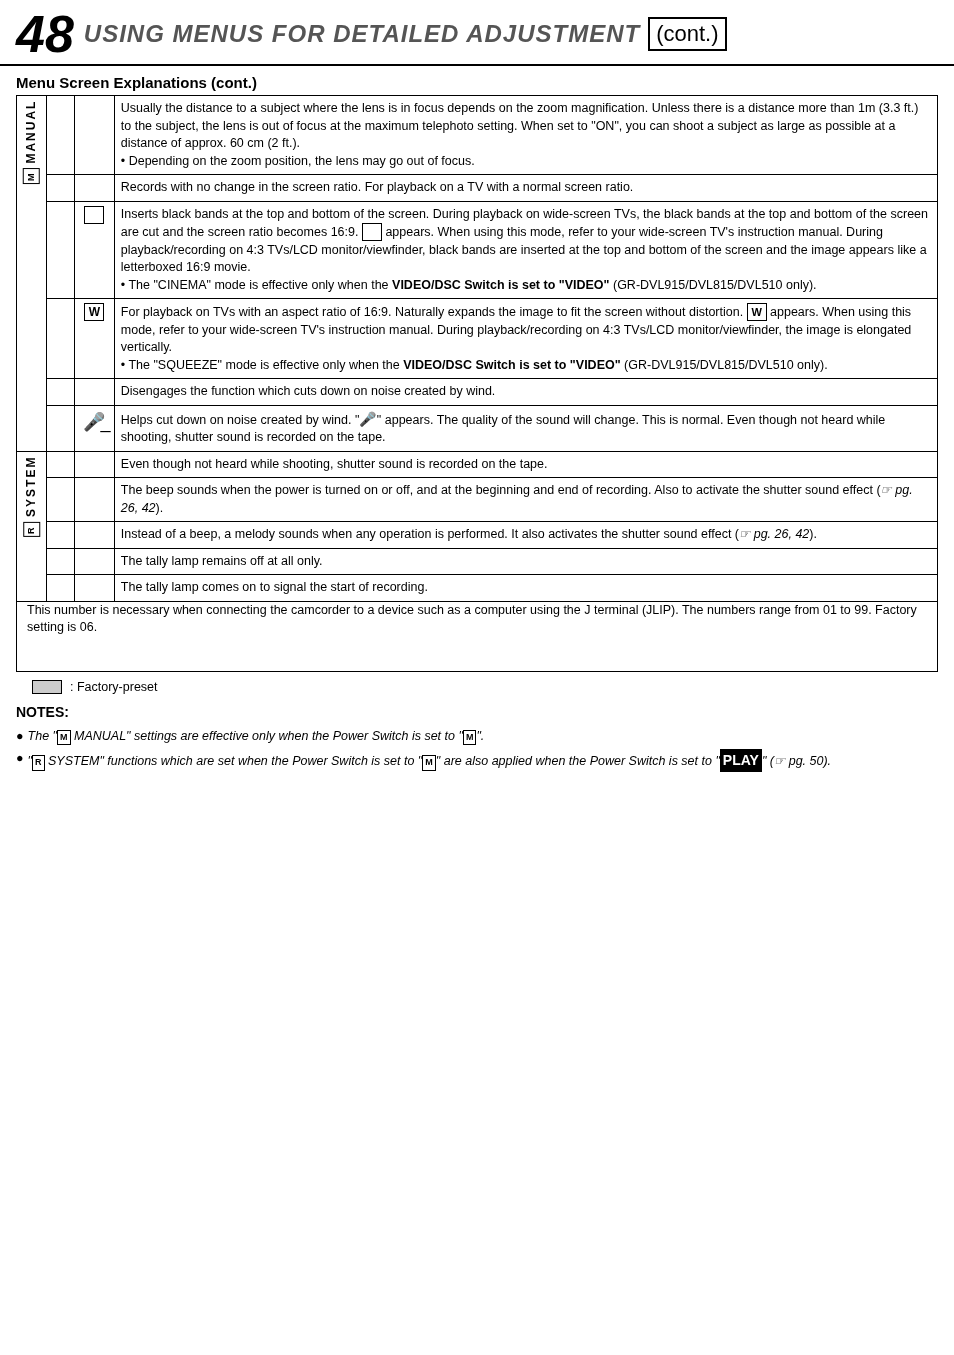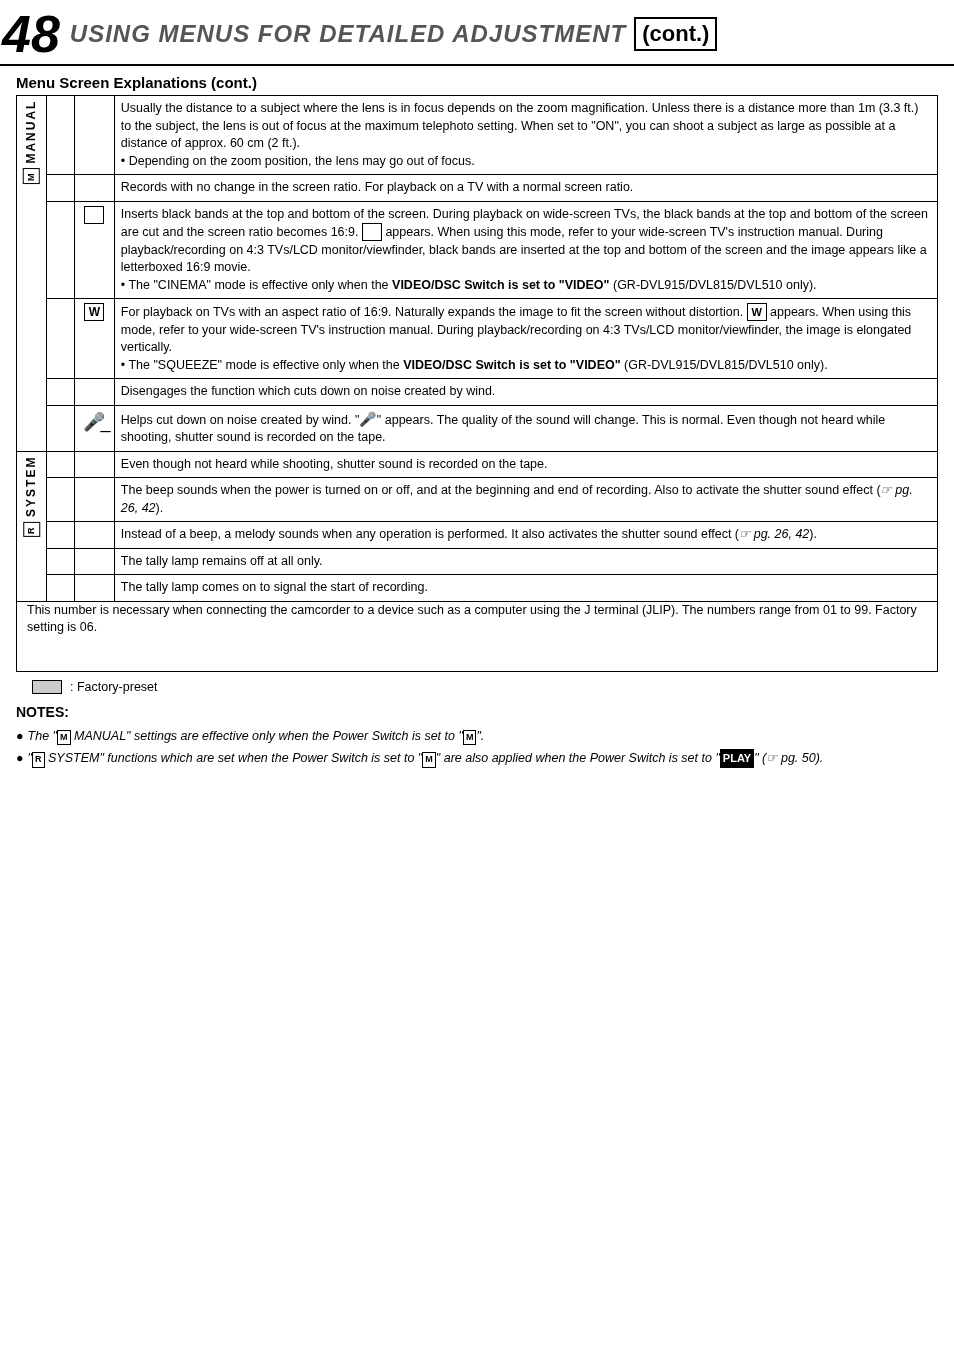--- a/index.html
+++ b/index.html
@@ -11,42 +11,42 @@
       width: 954px;
       min-height: 1355px;
       padding: 0;
     }
 
     
     .page-header {
       display: flex;
       align-items: center;
       background: #fff;
-      padding: 8px 16px 4px 2px;
+      padding: 8px 16px 4px 16px;
       border-bottom: 2px solid #000;
     }
     .page-number {
       font-size: 52px;
       font-style: italic;
       font-weight: bold;
       color: #000;
       margin-right: 10px;
       line-height: 1;
     }
     .page-title {
       font-size: 24px;
       font-weight: bold;
       font-style: italic;
       color: #555;
       letter-spacing: 1px;
       text-transform: uppercase;
     }
     .page-title-cont {
       font-size: 22px;
-      font-weight: bold;
+      font-weight: normal;
       color: #000;
       background: #fff;
       padding: 2px 6px;
       border: 2px solid #000;
       margin-left: 8px;
       font-style: normal;
       font-family: Arial, sans-serif;
     }
 
     
@@ -174,21 +174,21 @@
       border: 1.5px solid #000;
       font-size: 9px;
       padding: 0 2px;
       font-weight: bold;
       font-style: normal;
       background: #fff;
     }
     .inline-icon-filled {
       display: inline-block;
       border: 1.5px solid #000;
-      font-size: 11px;
+      font-size: 14px;
       padding: 0 2px;
       font-weight: bold;
       font-style: normal;
       background: #000;
       color: #fff;
     }
     .pg-ref {
       font-style: italic;
     }
 

